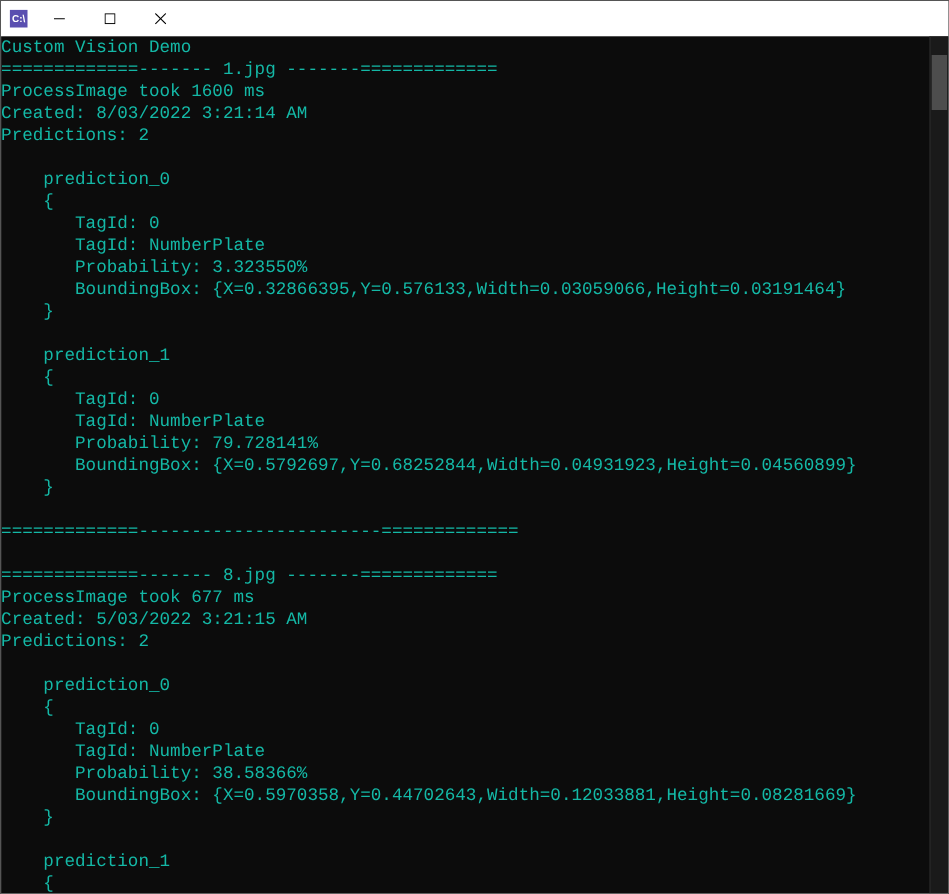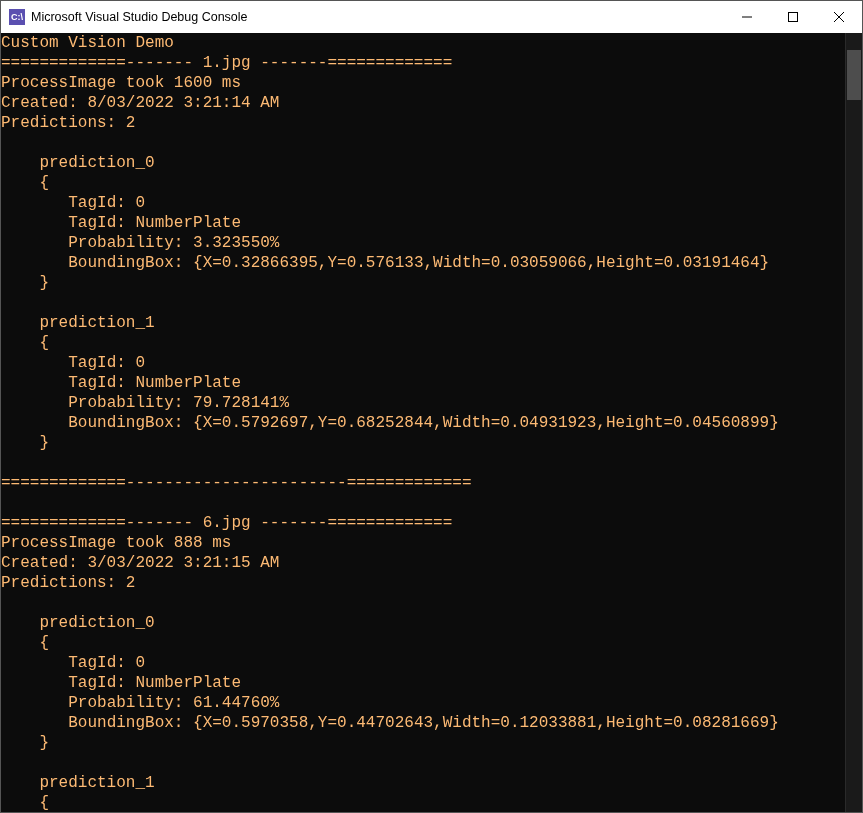--- a/index.html
+++ b/index.html
@@ -70,21 +70,21 @@
     position: relative;
     overflow: hidden;
   }
   .console-content {
     position: absolute;
     left: 0;
     top: 0;
     right: 17px;
     bottom: 0;
     padding: 0 0 0 0;
-    color: #fdba74;
+    color: #14b8a6;
     font-family: Consolas, "Courier New", monospace;
     font-size: 16px;
     line-height: 20px;
     white-space: pre;
     overflow: hidden;
   }
   .scrollbar-track {
     position: absolute;
     right: 0;
     top: 0;
@@ -104,21 +104,20 @@
   }
 </style>
 </head>
 <body>
 
 <div class="window">
   <div class="title-bar">
     <div class="icon-box">
         <span>C:\</span>
       </div>
-    <div class="title-text">Microsoft Visual Studio Debug Console</div>
     <div class="title-buttons">
       <div class="title-btn">
         <svg viewBox="0 0 10 10">
             <line x1="0" y1="5" x2="10" y2="5"></line>
           </svg>
       </div>
       <div class="title-btn">
         <svg viewBox="0 0 10 10">
             <rect x="0.5" y="0.5" width="9" height="9"></rect>
           </svg>
@@ -150,30 +149,30 @@
     <span>prediction_1</span>
     {
        <span>TagId: 0</span>
        <span>TagId: NumberPlate</span>
        <span>Probability: 79.728141%</span>
        <span>BoundingBox: {X=0.5792697,Y=0.68252844,Width=0.04931923,Height=0.04560899}</span>
     }
 
 <span>=============-----------------------=============</span>
 
-<span>=============------- 6.jpg -------=============</span>
-<span>ProcessImage took 888 ms</span>
-<span>Created: 3/03/2022 3:21:15 AM</span>
+<span>=============------- 8.jpg -------=============</span>
+<span>ProcessImage took 677 ms</span>
+<span>Created: 5/03/2022 3:21:15 AM</span>
 <span>Predictions: 2</span>
 
     <span>prediction_0</span>
     {
        <span>TagId: 0</span>
        <span>TagId: NumberPlate</span>
-       <span>Probability: 61.44760%</span>
+       <span>Probability: 38.58366%</span>
        <span>BoundingBox: {X=0.5970358,Y=0.44702643,Width=0.12033881,Height=0.08281669}</span>
     }
 
     <span>prediction_1</span>
     {</div>
 
     <div class="scrollbar-track">
       <div class="scrollbar-thumb"></div>
     </div>
   </div>

